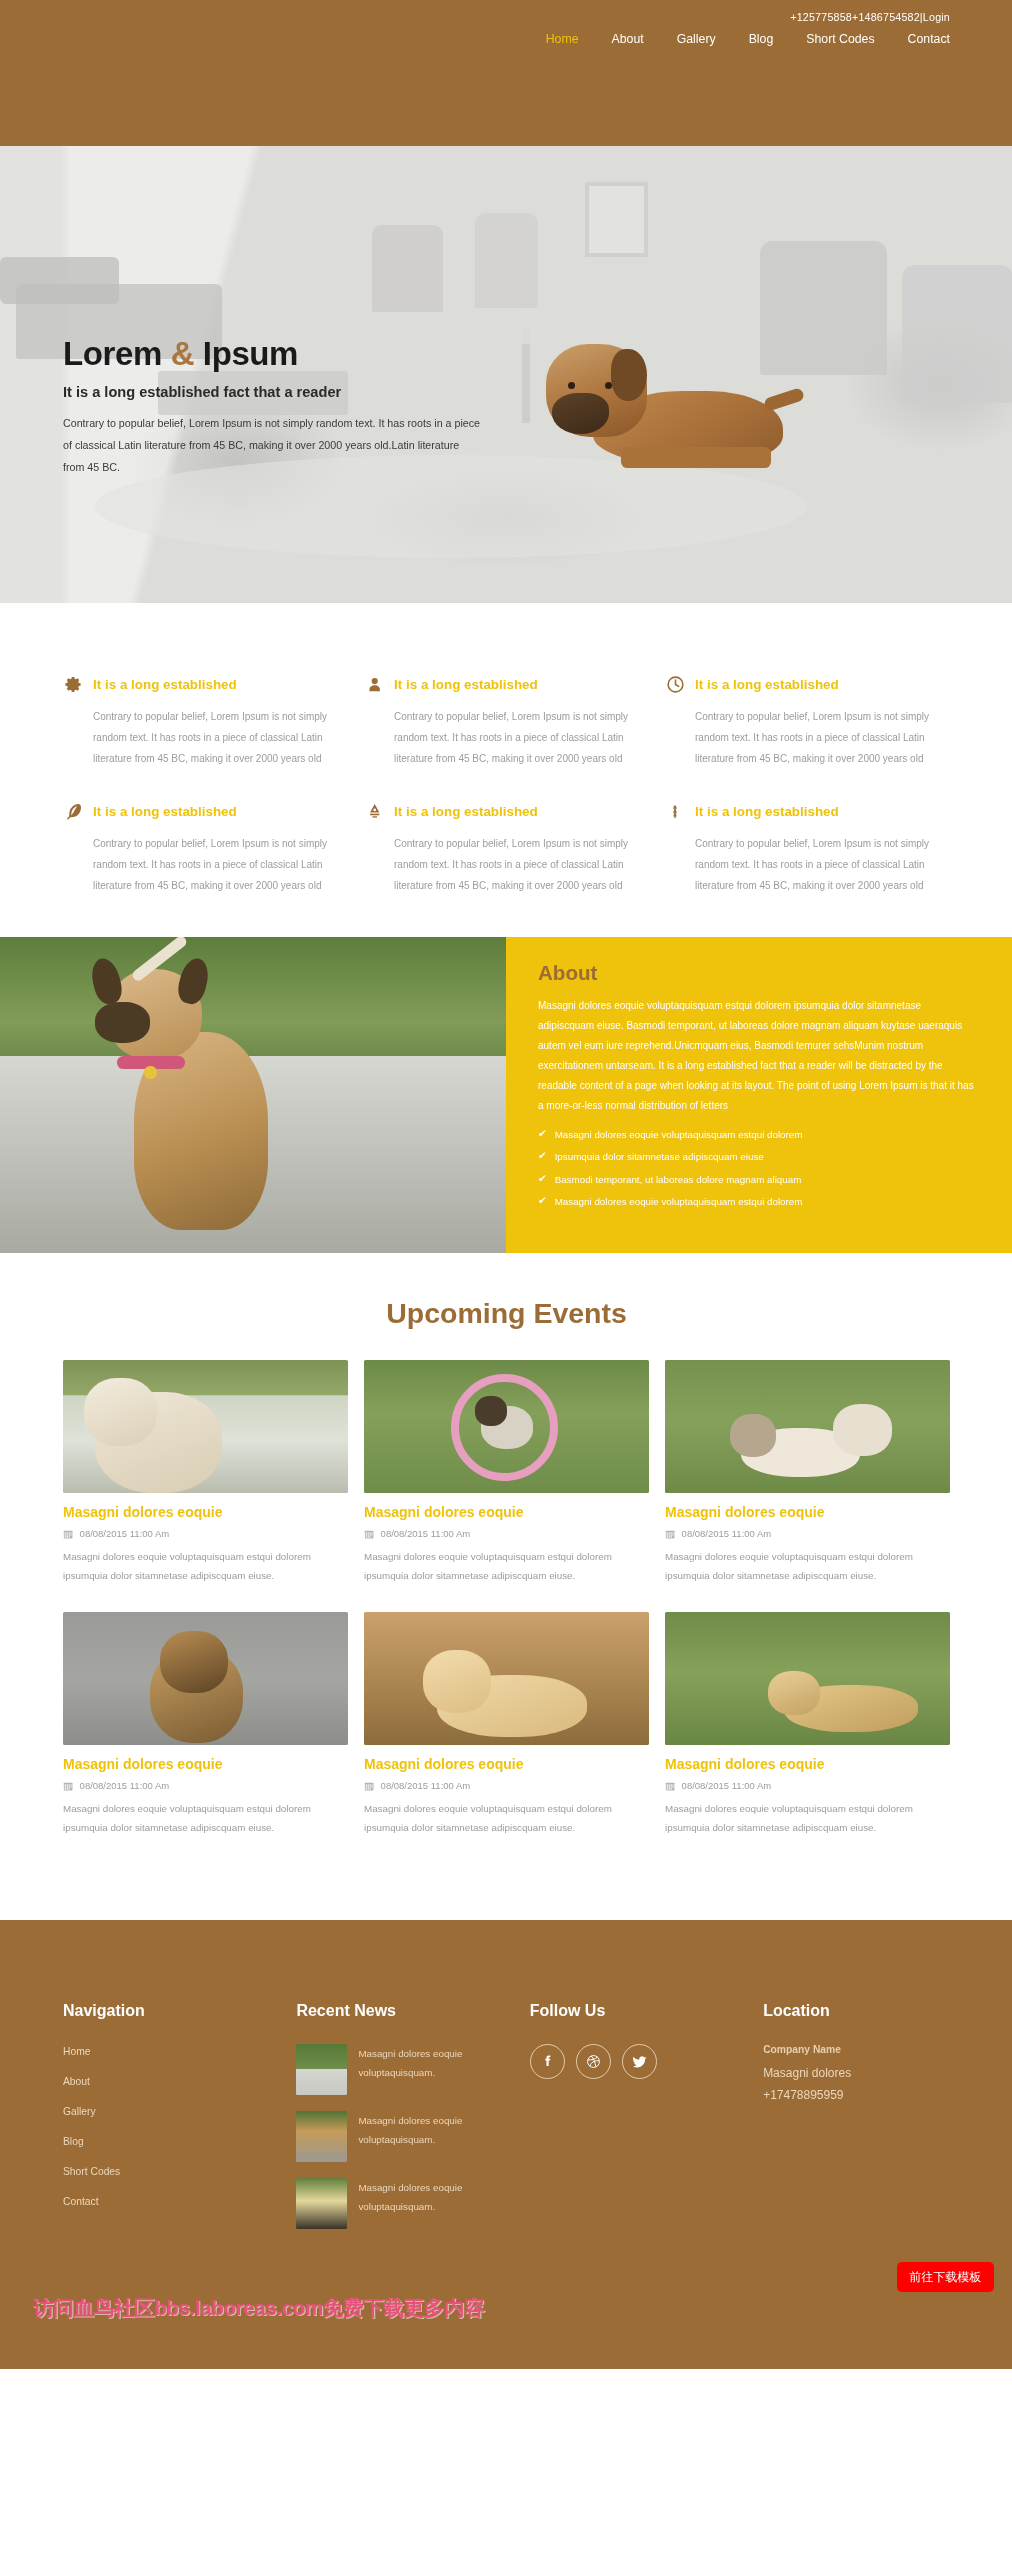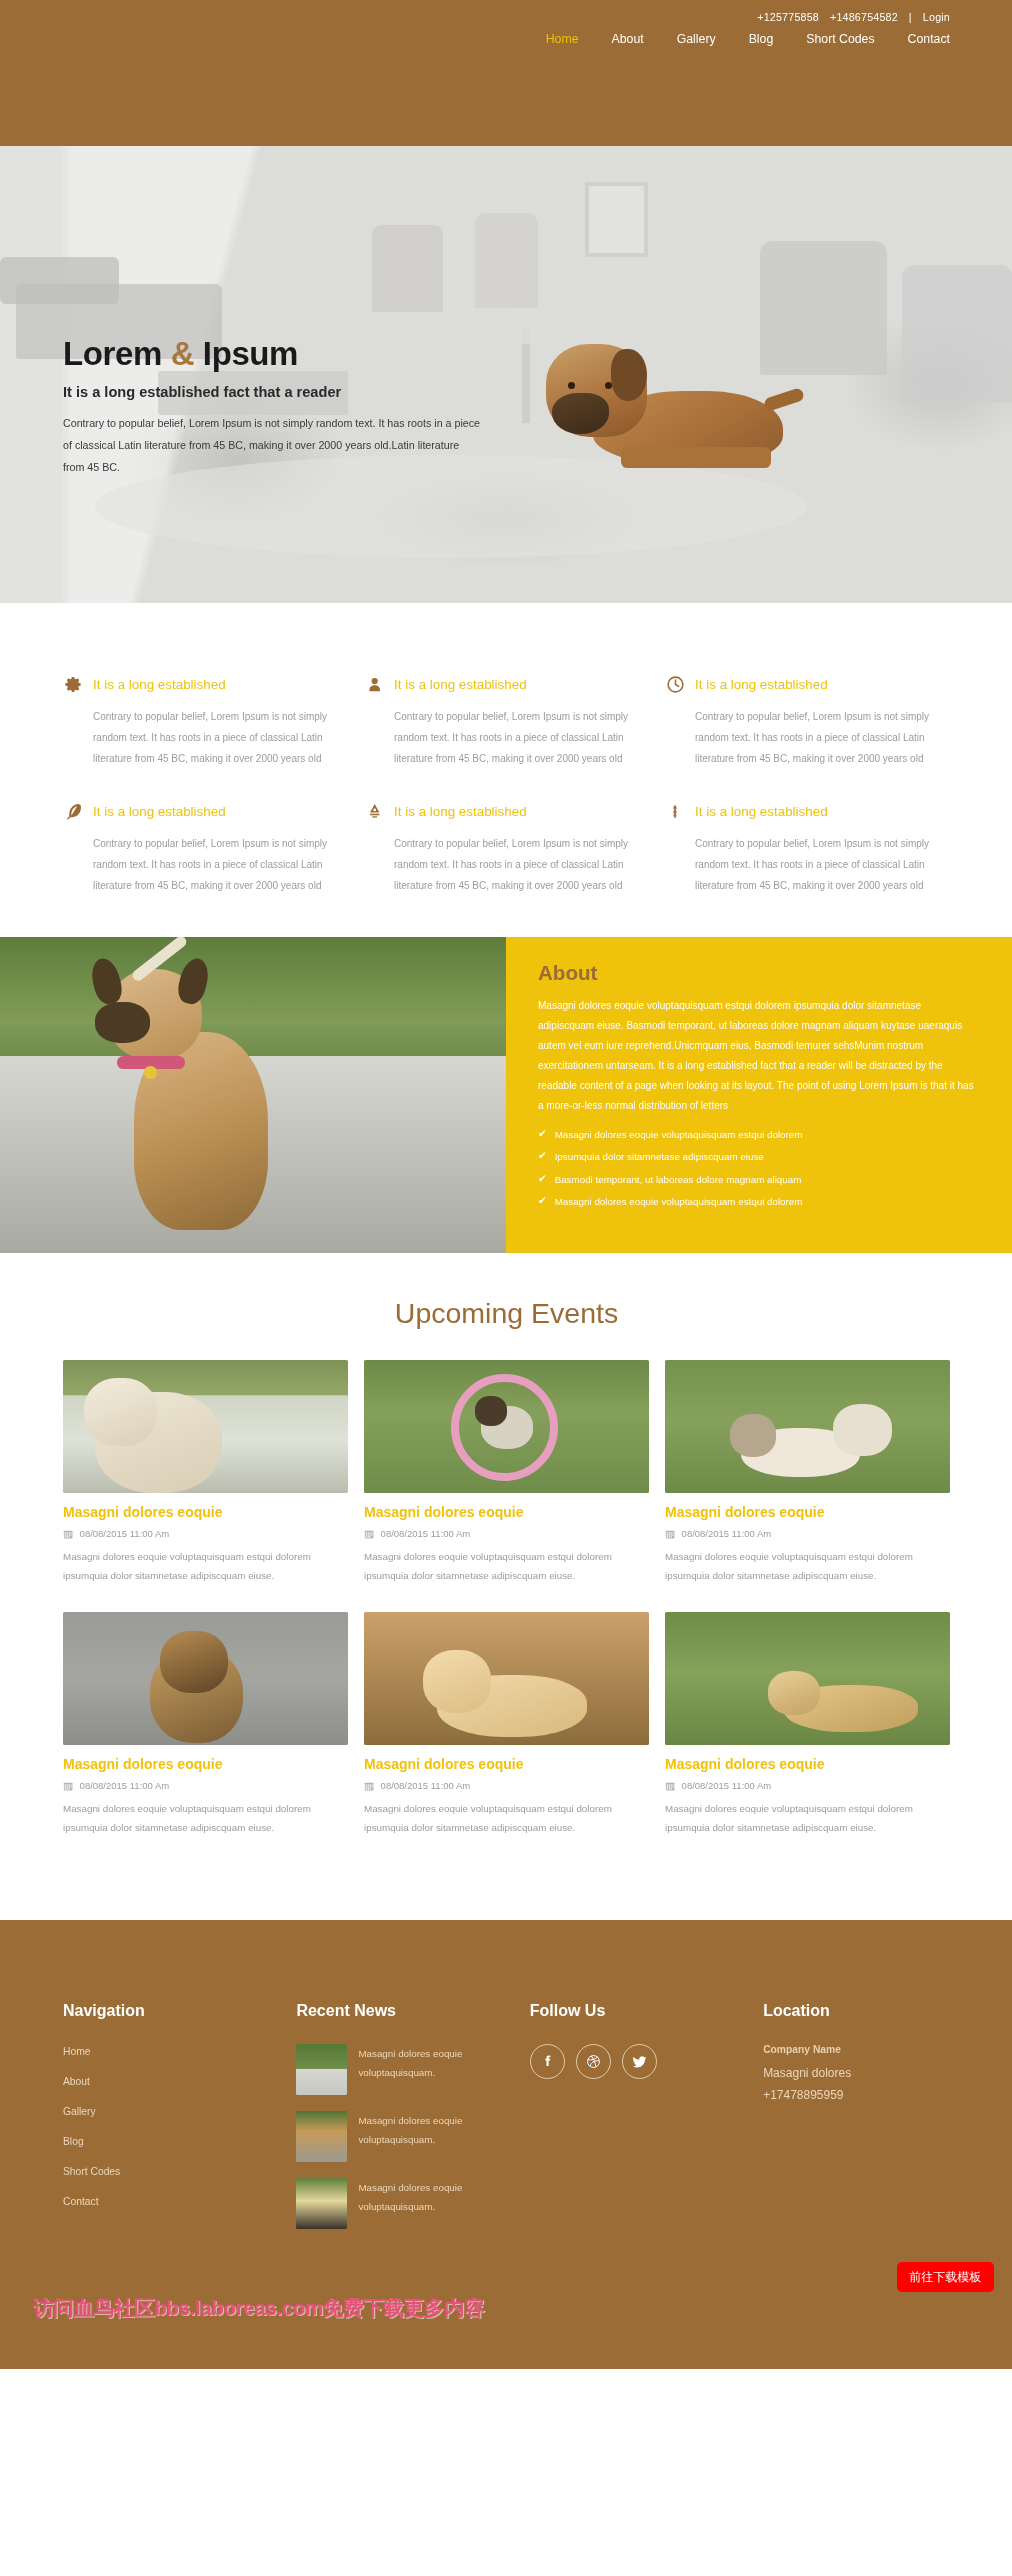--- a/index.html
+++ b/index.html
@@ -100,21 +100,21 @@
   .logo-text {
     font-family: "Liberation Serif", serif;
     font-size: 44px;
     color: #fff;
     letter-spacing: 0.4px;
     padding-bottom: 4.7px;
   }
   .topnav-contact {
     position: absolute; right: 63px; top: 11px;
     color: #fff; font-size: 10.7px; letter-spacing: 0.2px;
-    display: flex; align-items: center; gap: 11px;
+    display: flex; align-items: center; 
   }
   .topnav-contact .sep { color: #fff; }
   .topnav-contact a { color: #fff; text-decoration: none; }
   .mainnav {
     position: absolute; right: 63px; top: 32px;
     display: flex; gap: 33px; align-items: center;
   }
   .mainnav a {
     color: #fff; text-decoration: none; font-size: 12.3px;
   }
@@ -148,21 +148,21 @@
     width: 1013px; padding: 49px 63px 41px 63px; background: #fff;
   }
   .feat-row { display: flex; }
   .feat {
     width: 295px; margin-right: 16px;
   }
   .feat:last-child { margin-right: 0; }
   .feat-head { display: flex; align-items: center; gap: 9.5px; }
   .feat-icon { color: #9b6c36; width: 20.6px; height: 20.6px; display:flex; align-items:center; justify-content:center; }
   .feat-icon svg { display:block; }
-  .feat-title { font-size: 13.4px; font-weight: normal; color: #efc20b; }
+  .feat-title { font-size: 13.4px; font-weight: bold; color: #efc20b; }
   .feat-body {
     margin-top: 11px; margin-left: 30px; font-size: 10px; line-height: 2.1; color: #9c9c9c;
     width: 237px;
   }
   .feat-row.second { margin-top: 33px; }
 
   
   .about-wrap { display: flex; width: 1013px; height: 316px; }
   .about-photo {
     width: 506px; height: 316px; position: relative; overflow: hidden;
@@ -200,21 +200,21 @@
   .about-list { margin-top: 11px; list-style: none; }
   .about-list li {
     font-size: 9.8px; line-height: 1.55; color: #fff; margin-bottom: 7.1px;
     display: flex; align-items: flex-start; gap: 8px;
   }
   .about-list .tick { color:#fff; font-size: 10.3px; line-height: 1.35; }
 
   
   .events { width: 1013px; padding: 44px 63px 55px 63px; background: #fff; }
   .events-title {
-    text-align: center; font-size: 28.5px; font-weight: normal; color: #9b6c36; margin-bottom: 30px;
+    text-align: center; font-size: 28.5px; font-weight: bold; color: #9b6c36; margin-bottom: 30px;
   }
   .events-grid { display: flex; flex-wrap: wrap; }
   .event { width: 285px; margin-right: 16px; margin-bottom: 27px; }
   .event:nth-child(3n) { margin-right: 0; }
   .event-img { width: 285px; height: 133px; border-radius: 1.6px; overflow:hidden; position:relative; }
   .ev1 { background: linear-gradient(to bottom,#7d9356 0%,#93a767 26%,#cfd5c4 27%,#dfe2d8 60%,#b9bdae 100%); }
   .ev2 { background: linear-gradient(to bottom,#6e8a48 0%,#84a05a 40%,#6f8c4a 100%); }
   .ev3 { background: linear-gradient(to bottom,#76914d 0%,#86a15c 45%,#6e8a47 100%); }
   .ev4 { background: linear-gradient(to bottom,#9a9a96 0%,#a5a5a1 50%,#8d8d89 100%); }
   .ev5 { background: linear-gradient(to bottom,#caa06c 0%,#b08a55 45%,#8c6c3c 100%); }

